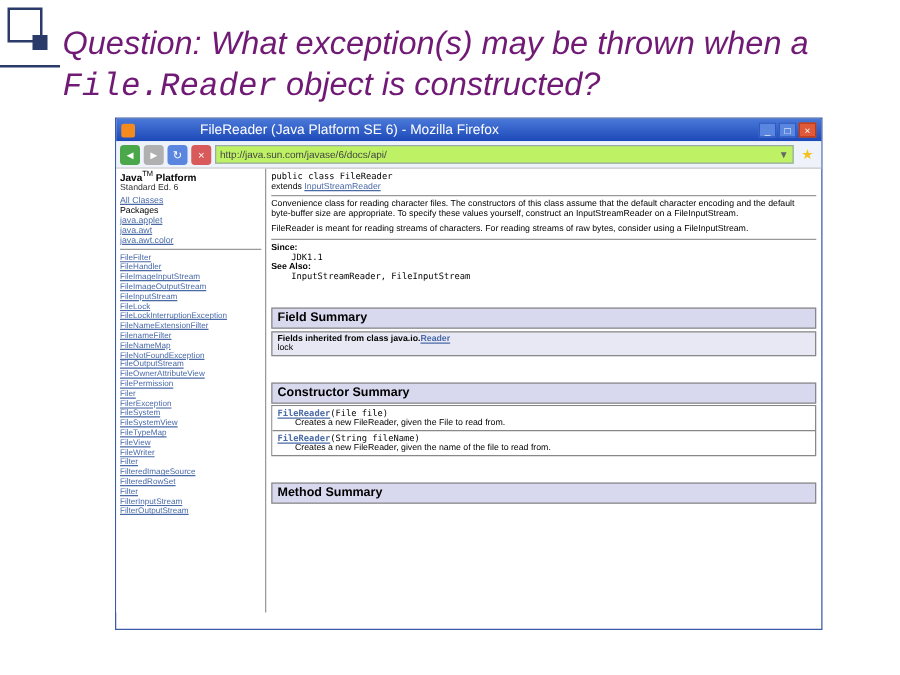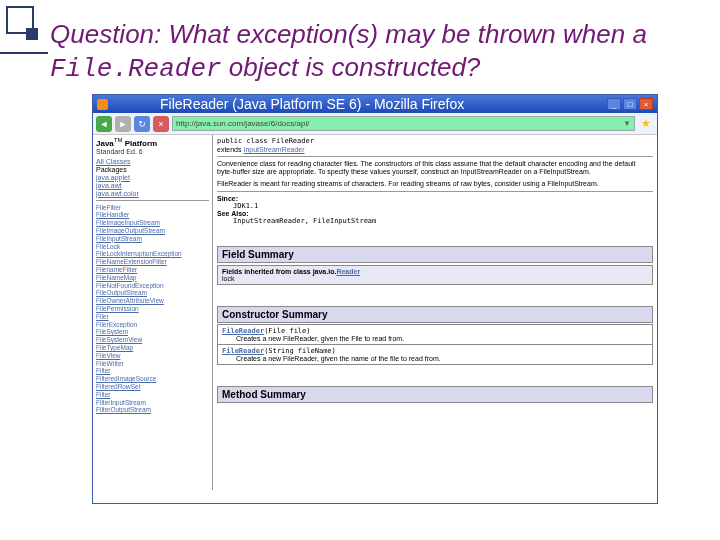--- a/index.html
+++ b/index.html
@@ -7,33 +7,33 @@
 .slide { width: 720px; height: 540px; position: relative; }
 .gutter { position: absolute; left: 0; top: 0; width: 48px; height: 540px; }
 .sq-big { position: absolute; left: 6px; top: 6px; width: 28px; height: 28px; border: 2px solid #2a3b6a; background: #fff; }
 .sq-small { position: absolute; left: 26px; top: 28px; width: 12px; height: 12px; background: #2a3b6a; }
 .line { position: absolute; left: 0; top: 52px; width: 48px; height: 2px; background: #2a3b6a; }
 .question { position: absolute; left: 50px; top: 18px; font-size: 26px; color: #701a75; line-height: 1.25; width: 640px; font-style: italic; }
 .mono { font-family: "Courier New", monospace; }
 .browser { position: absolute; left: 92px; top: 94px; width: 566px; height: 410px; border: 1px solid #3b5aa8; font-size: 8px; background: #fff; }
 .titlebar { height: 18px; background: linear-gradient(#4a78d8,#1c49b8); display: flex; align-items: center; color: #fff; padding: 0 4px; }
 .titlebar .ticon { width: 11px; height: 11px; background: #f58a1f; border-radius: 2px; margin-right: 4px; }
-.titlebar .ttext { flex: 1; font-size: 14px; padding-left: 48px; }
+.titlebar .ttext { flex: 1; font-size: 11px; padding-left: 48px; }
 .winbtns { display: flex; gap: 2px; }
 .winbtn { width: 14px; height: 12px; background: #5a86e0; border: 1px solid #2c5ac0; color: #fff; font-size: 8px; display: flex; align-items: center; justify-content: center; }
 .winbtn.close { background: #e05a3a; border-color: #b83a1a; }
 .menubar { height: 15px; background: #ece9d8; border-bottom: 1px solid #c8c8c8; display: flex; align-items: center; padding: 0 2px; font-size: 8px; }
 .menubar span { padding: 0 5px; }
 .toolbar { height: 22px; background: #eef3fb; border-bottom: 1px solid #c8c8c8; display: flex; align-items: center; padding: 0 3px; gap: 3px; }
 .navbtn { width: 16px; height: 16px; border-radius: 3px; display: flex; align-items: center; justify-content: center; color: #fff; font-size: 9px; }
 .navbtn.back { background: #4aa84a; }
 .navbtn.fwd { background: #b0b0b0; }
 .navbtn.reload { background: #5a86e0; }
 .navbtn.stop { background: #d85a5a; }
-.urlbox { flex: 1; height: 15px; border: 1px solid #9aa; background: #86efac; display: flex; align-items: center; padding: 0 3px; font-size: 8px; color: #444; }
+.urlbox { flex: 1; height: 15px; border: 1px solid #9aa; background: #bef264; display: flex; align-items: center; padding: 0 3px; font-size: 8px; color: #444; }
 .urlbox .dropdown { margin-left: auto; color: #666; }
 .starbtn { width: 16px; height: 16px; color: #f5c020; font-size: 11px; display:flex;align-items:center;justify-content:center; }
 .content { height: 355px; display: flex; }
 .sidebar { width: 120px; background: #fff; border-right: 1px solid #999; overflow: hidden; padding: 2px 3px; font-size: 7px; }
 .platform { font-size: 8px; }
 .platform sup { font-size: 6px; }
 .sb-sub { font-size: 7px; color: #333; margin-bottom: 3px; }
 .sb-link { color: #4a6aa8; text-decoration: underline; display: block; font-size: 7px; margin-bottom: 1px; }
 .sb-divider { border-top: 1px solid #999; margin: 3px 0; }
 .sb-section { font-size: 7px; margin-bottom: 1px; }

